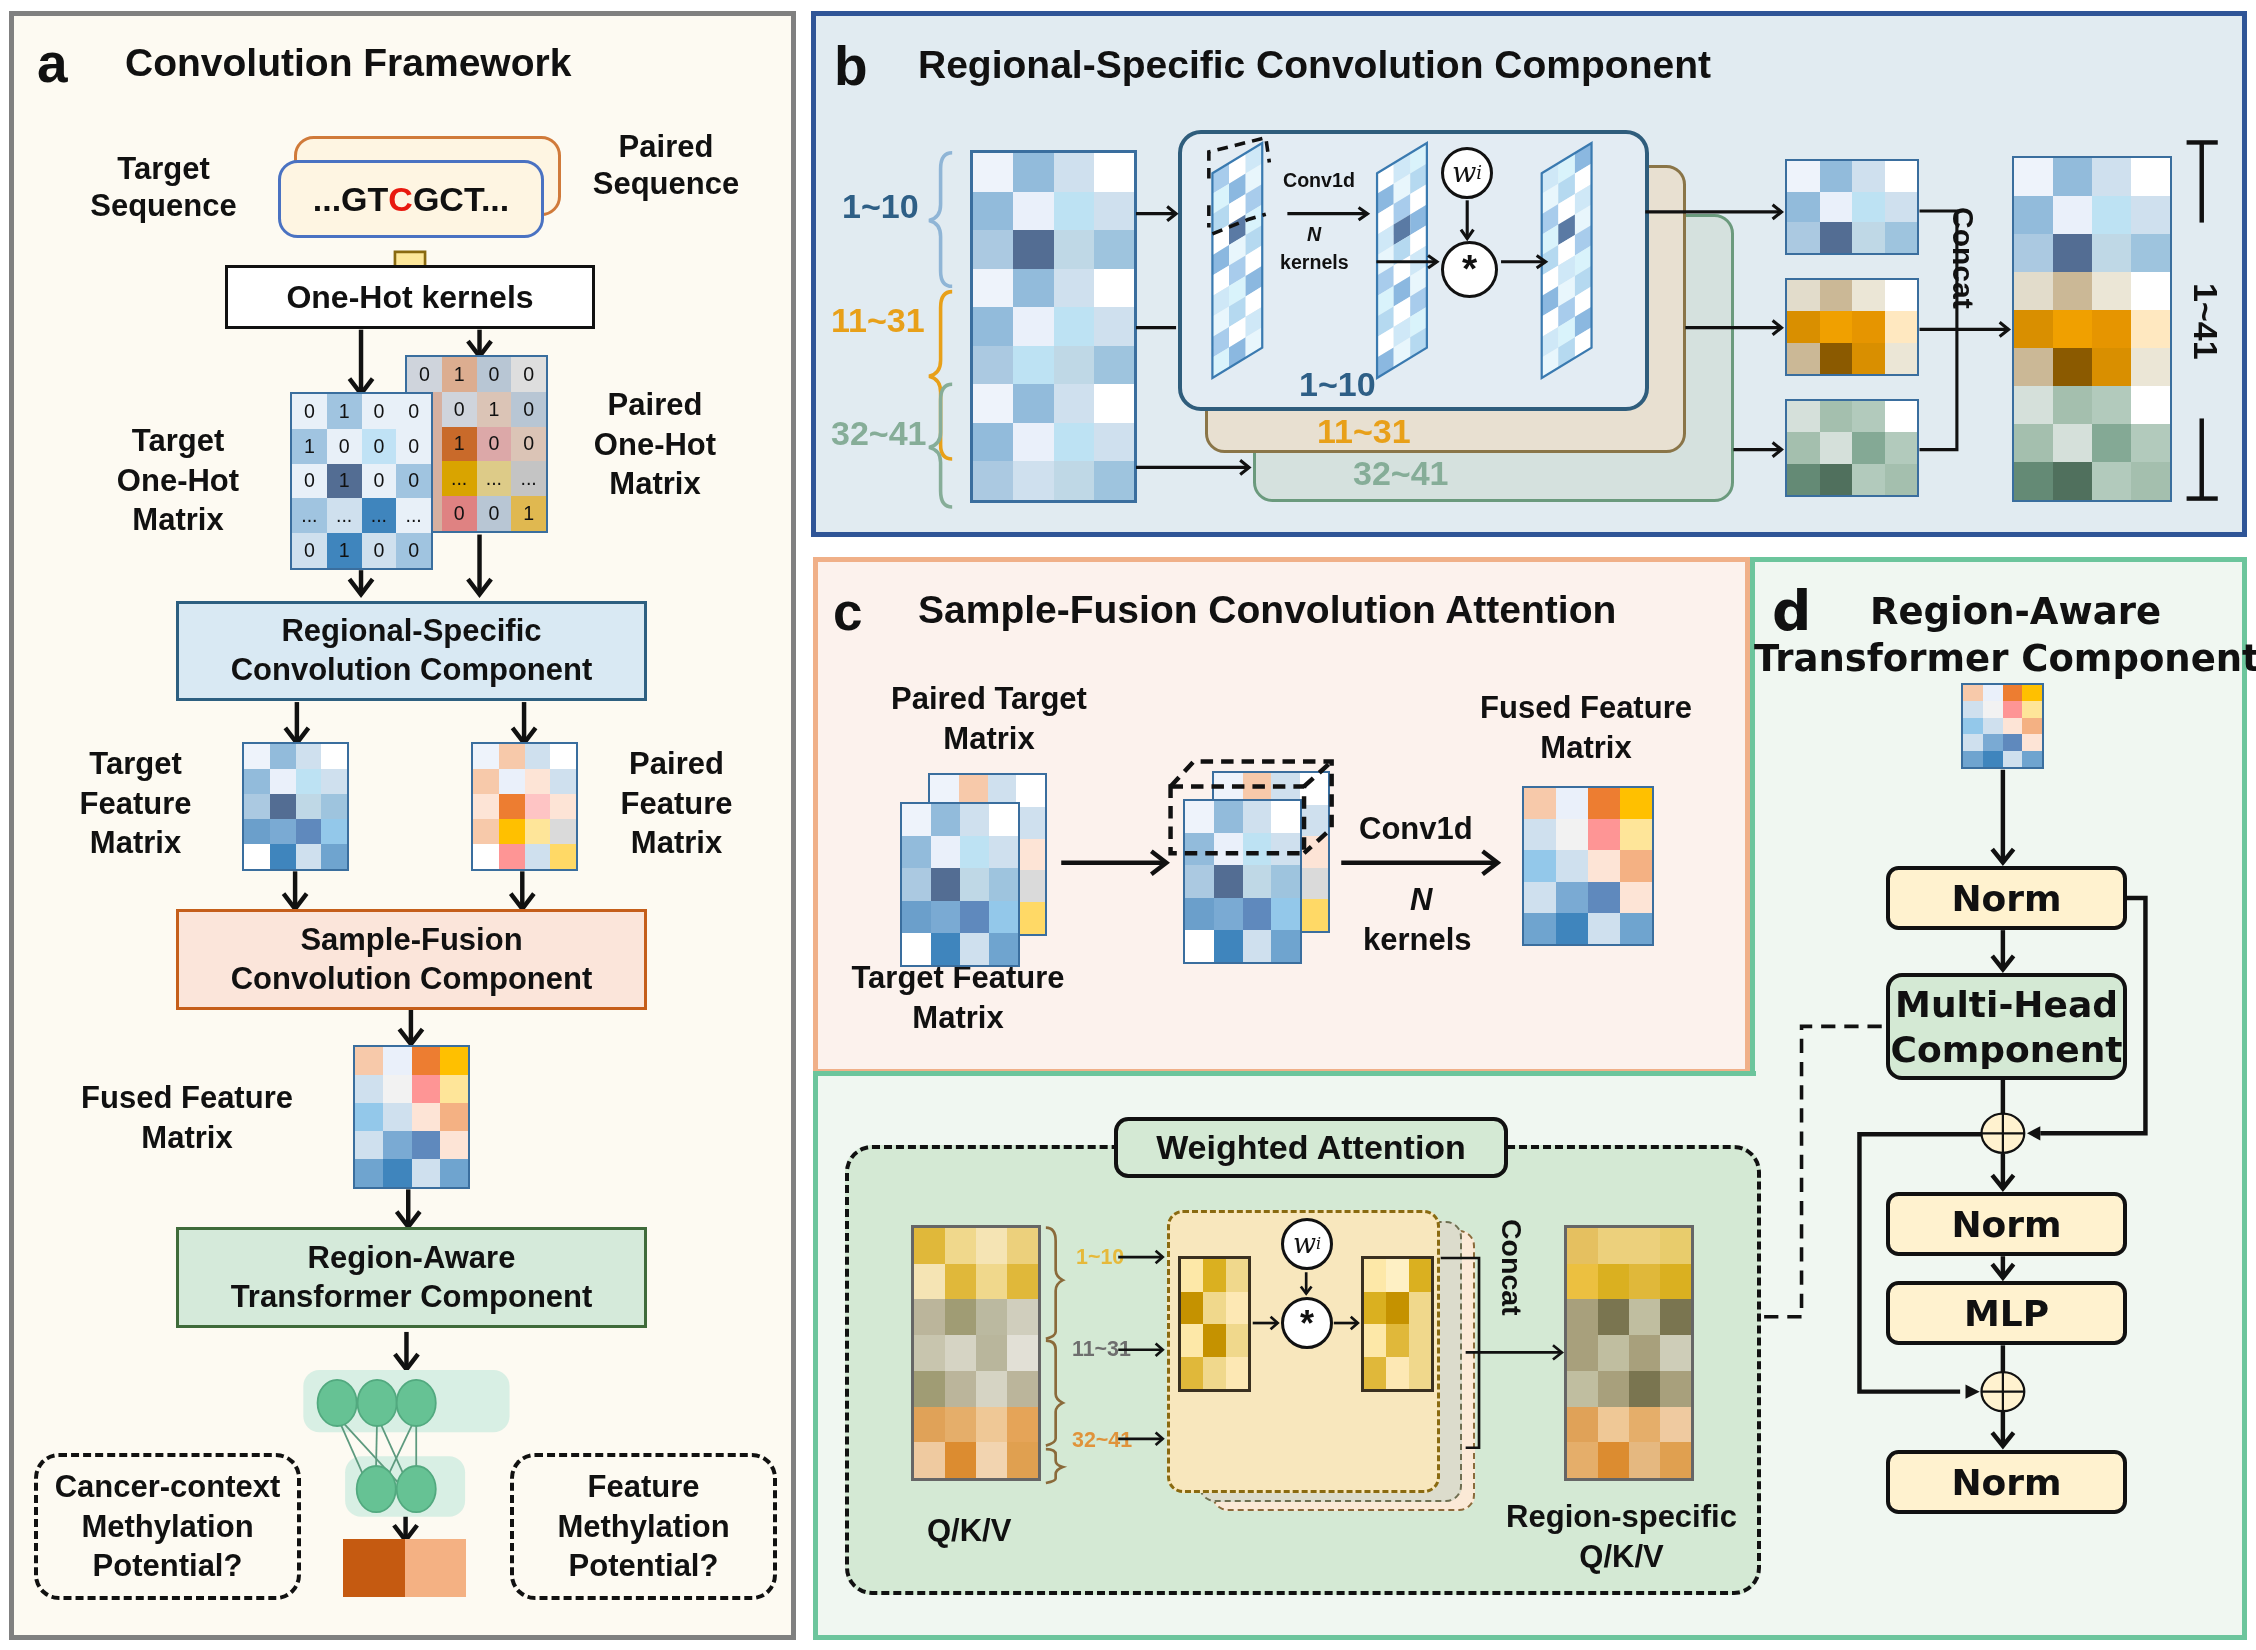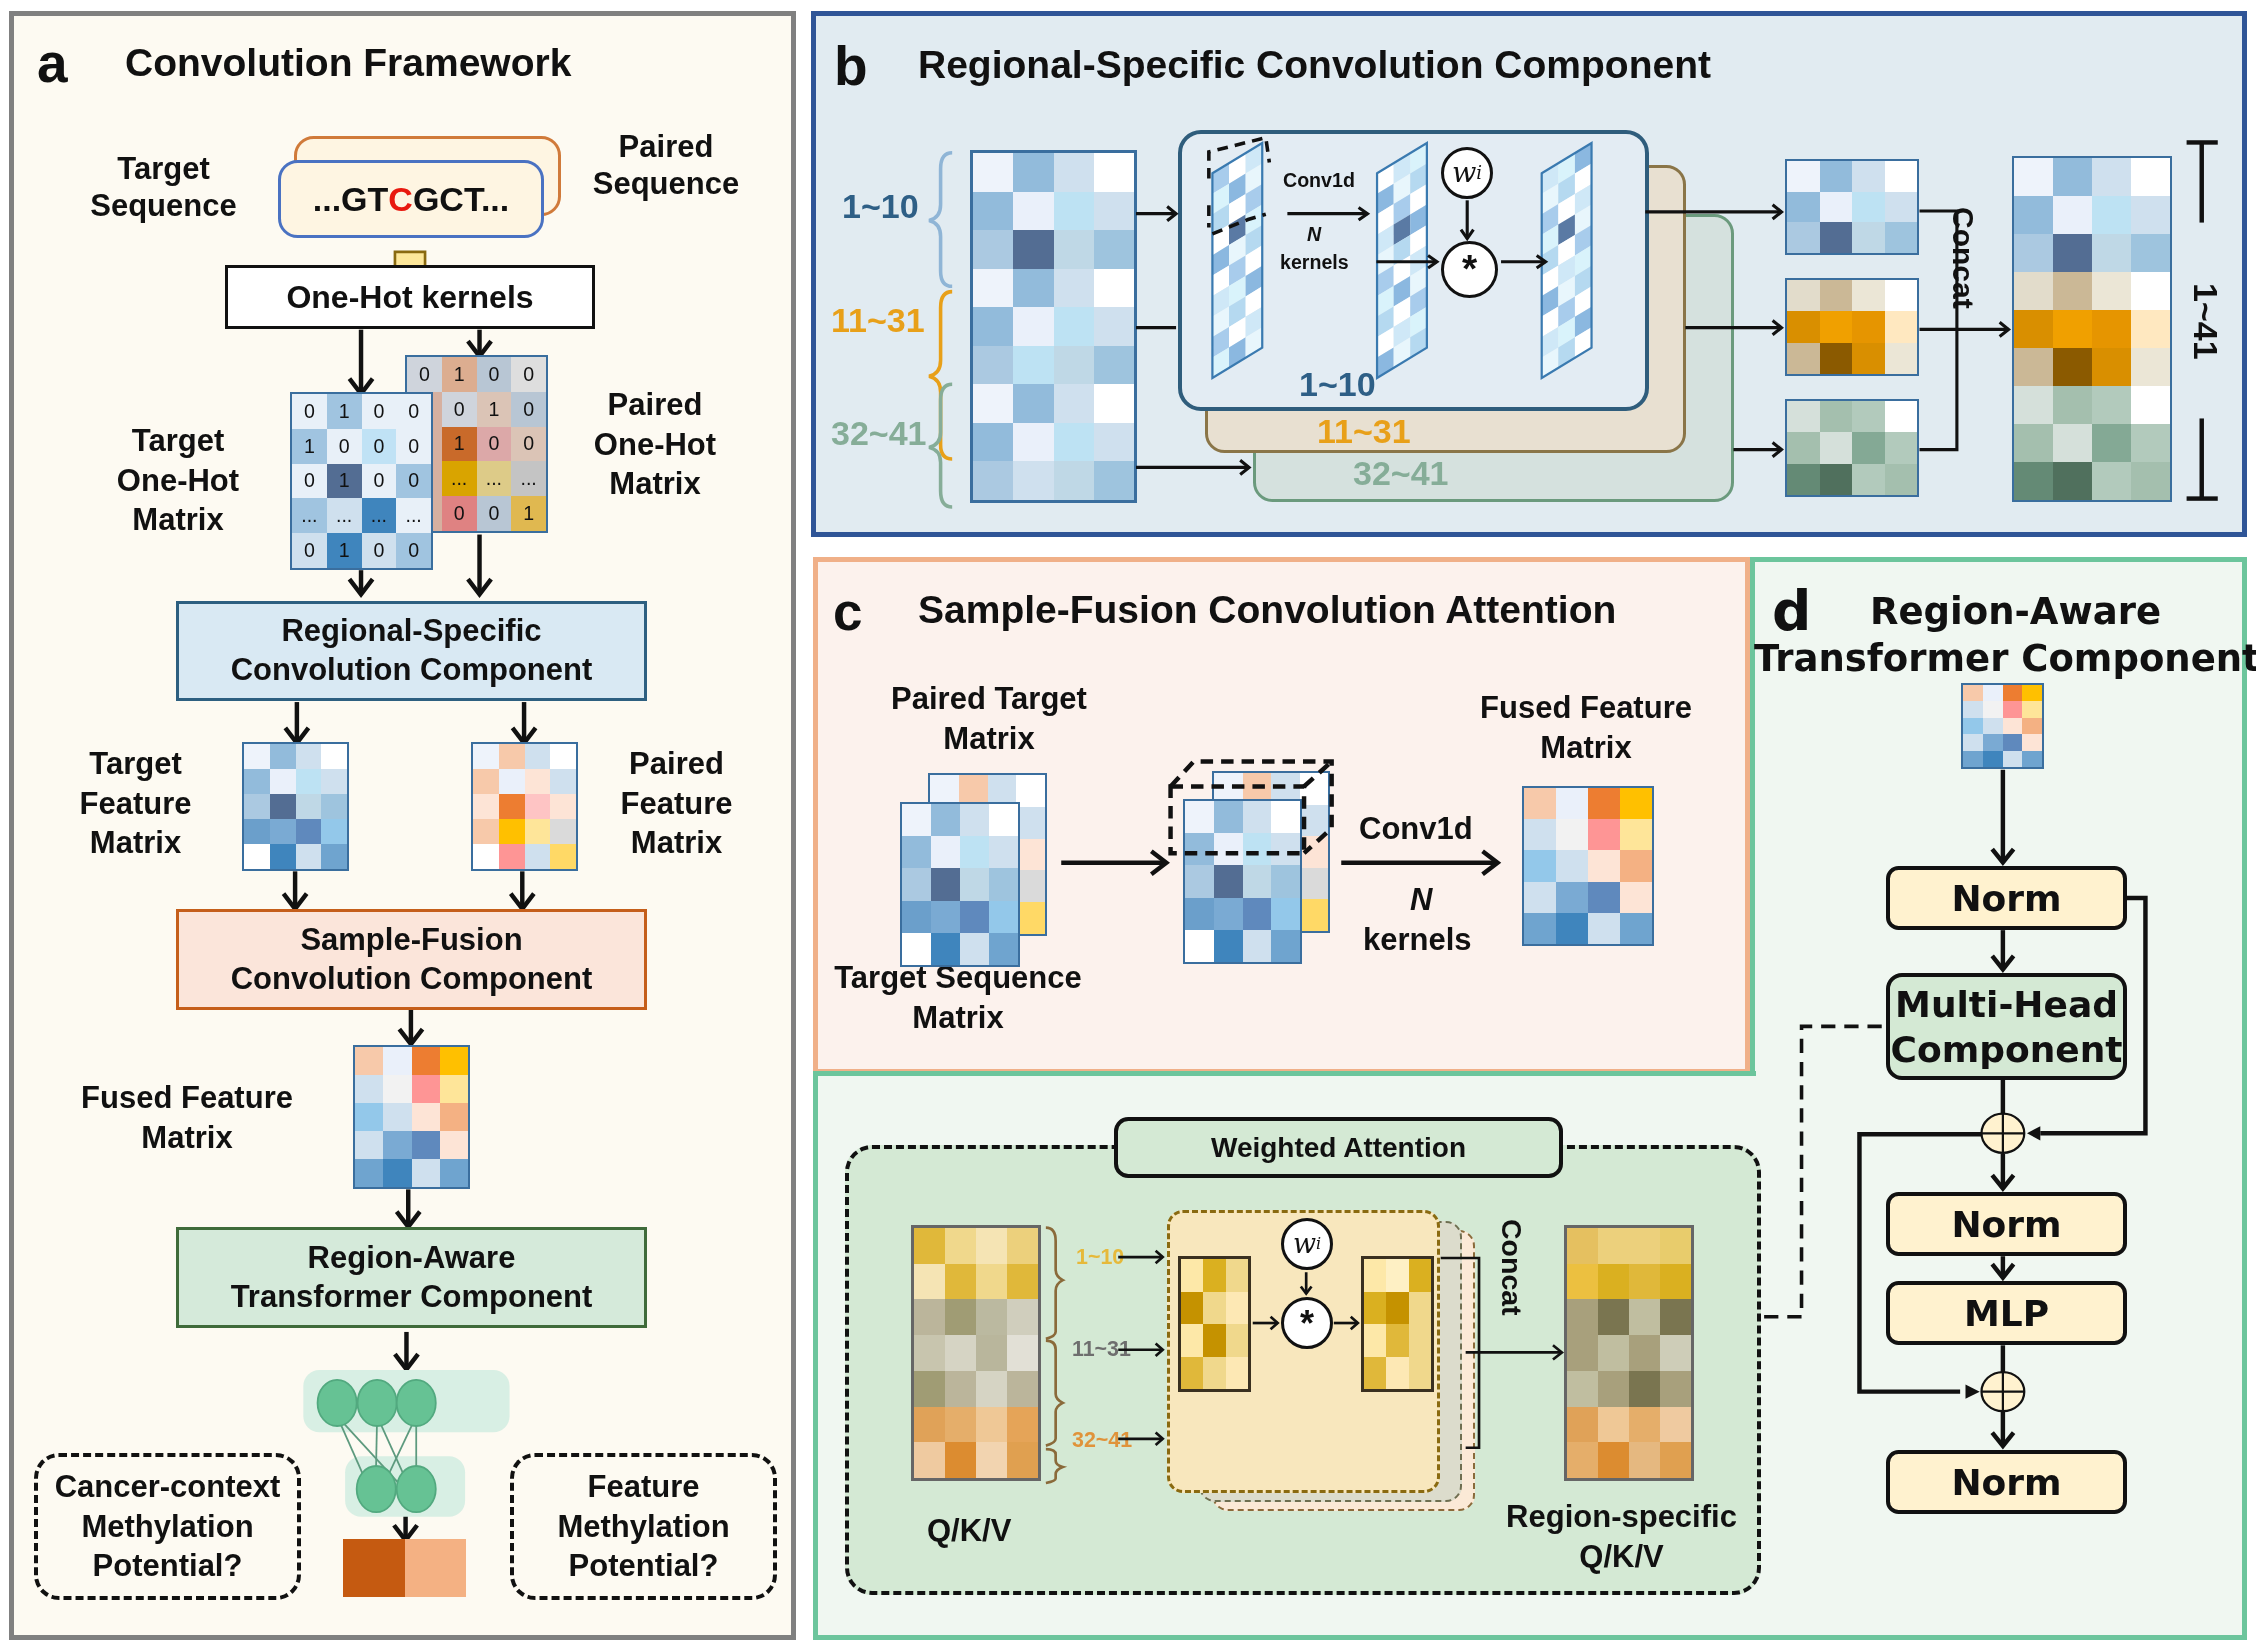--- a/index.html
+++ b/index.html
@@ -557,21 +557,21 @@
 
 <div class="panel" style="left:813px;top:557px;width:937px;height:517px;border:5.3px solid #f0b088;background:#fcf2ed;"></div>
 <div class="lbl" style="left:833px;top:581px;font-size:53px;">c</div>
 <div class="lbl" style="left:918px;top:588px;font-size:39px;">Sample-Fusion Convolution Attention</div>
 
 <div class="ctext" style="left:864px;top:679px;width:250px;font-size:31px;line-height:1.28;">
   <div>Paired Target</div>
   <div>Matrix</div>
 </div>
 <div class="ctext" style="left:833px;top:958px;width:250px;font-size:31px;line-height:1.28;">
-  <div>Target Sequence</div>
+  <div>Target Feature</div>
   <div>Matrix</div>
 </div>
 <div class="ctext" style="left:1461px;top:688px;width:250px;font-size:31px;line-height:1.28;">
   <div>Fused Feature</div>
   <div>Matrix</div>
 </div>
 
 <div class="grid" id="c-paired" style="left:928px;top:773px;width:119px;height:163px;border:2.7px solid #3a6e9e;grid-template-columns:repeat(4,1fr);grid-template-rows:repeat(5,1fr);">
     <div style="background: rgb(238, 243, 251);"></div>
     <div style="background: rgb(247, 201, 170);"></div>
@@ -702,21 +702,21 @@
     <div style="background: rgb(63, 133, 189);"></div>
     <div style="background: rgb(207, 224, 238);"></div>
     <div style="background: rgb(111, 164, 207);"></div>
   </div>
 
 <div class="panel" style="left:1750px;top:557px;width:497px;height:1083px;border:5.3px solid #6cc59c;border-left:none;background:#f0f7f1;"></div>
 <div class="abs" style="left:1750px;top:557px;width:5.3px;height:521px;background:#6cc59c;"></div>
 <div class="panel" style="left:813px;top:1071px;width:943px;height:569px;border:5.3px solid #6cc59c;border-right:none;background:#f0f7f1;"></div>
 
 <div class="abs" style="left:845px;top:1145px;width:916px;height:450px;border:4.5px dashed #111;border-radius:27px;background:#d4e9d4;box-sizing:border-box;"></div>
-<div class="box" style="left:1114px;top:1117px;width:449px;height:61px;border:4.5px solid #111;border-radius:14.3px;background:#d4e9d4;font-size:28px;">Weighted Attention</div>
+<div class="box" style="left:1114px;top:1117px;width:394px;height:61px;border:4.5px solid #111;border-radius:14.3px;background:#d4e9d4;font-size:34px;">Weighted Attention</div>
 
 <div class="grid" id="wa-input" style="left:911px;top:1225px;width:130px;height:256px;border:3.6px solid #666;grid-template-columns:repeat(4,1fr);grid-template-rows:repeat(7,1fr);">
     <div style="background: rgb(224, 184, 58);"></div>
     <div style="background: rgb(240, 216, 140);"></div>
     <div style="background: rgb(245, 228, 180);"></div>
     <div style="background: rgb(236, 208, 124);"></div>
     <div style="background: rgb(245, 228, 180);"></div>
     <div style="background: rgb(224, 184, 58);"></div>
     <div style="background: rgb(240, 216, 140);"></div>
     <div style="background: rgb(224, 184, 58);"></div>

